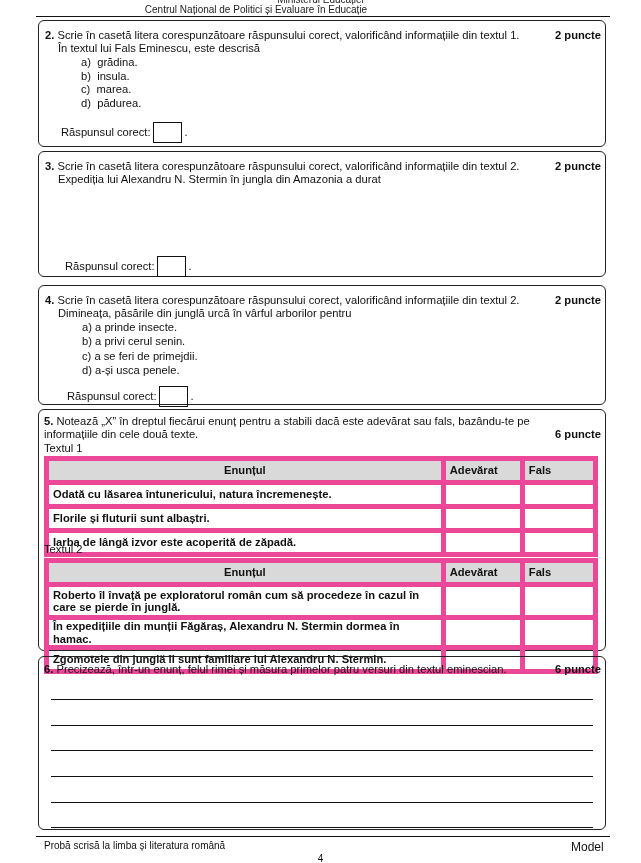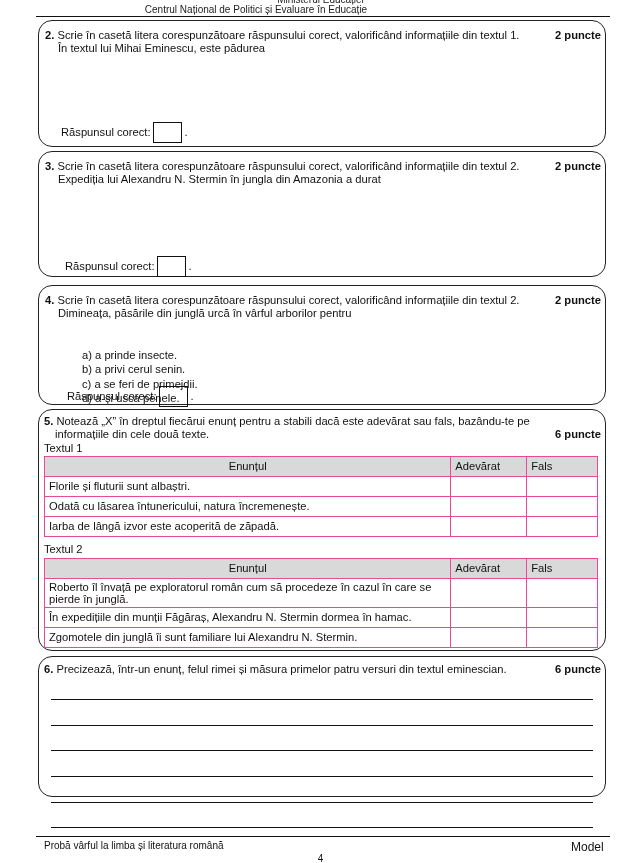--- a/index.html
+++ b/index.html
@@ -12,40 +12,40 @@
     font-size: 10px; color: #222;
   }
   .hdr {
     position: absolute; top: 4px; left: 0; width: 512px; text-align: center;
     font-size: 10px; color: #222;
   }
   .hdr-line { position: absolute; top: 16px; left: 36px; width: 574px; height: 0; border-top: 1.4px solid #111; }
 
   .box {
     position: absolute; left: 38px; width: 568px;
-    border: 1.3px solid #222; border-radius: 14px; box-sizing: border-box;
+    border: 1.3px solid #222; border-radius: 6px; box-sizing: border-box;
   }
   .qline { position: absolute; left: 6px; right: 6px; top: 8px; line-height: 13px; }
   .qnum { font-weight: bold; }
   .pts { position: absolute; right: 4px; top: 8px; font-weight: bold; }
   .stem { position: absolute; left: 19px; top: 21px; line-height: 13px; }
   .opts { position: absolute; left: 42px; top: 35px; line-height: 13.6px; }
   .opt { display: block; white-space: pre; }
   .ans { position: absolute; left: 22px; line-height: 13px; text-align: right; }
   .ans-box {
     display: inline-block; width: 29px; height: 21px; border: 1.1px solid #111;
     vertical-align: -7px; margin-left: 2px; margin-right: 3px; box-sizing: border-box;
   }
 
   table.tf {
     position: absolute; left: 5px; width: 554px; border-collapse: collapse;
     font-size: 11.2px;
   }
   table.tf td, table.tf th {
-    border: 1px solid #ec4899; padding: 0 4px; height: 19px; line-height: 12.5px; font-weight: normal;
+    border: 5px solid #ec4899; padding: 0 4px; height: 19px; line-height: 12.5px; font-weight: bold;
   }
   table.tf th { background: #d9d9d9; text-align: left; }
   table.tf .c1 { width: 399px; text-align: left; }
   table.tf th.c1 { text-align: center; }
   table.tf .c2 { width: 67px; }
   table.tf .c3 { width: 62px; }
   .tlabel { position: absolute; left: 5px; line-height: 13px; }
 
   .wline { position: absolute; left: 12px; right: 12px; height: 0; border-top: 1px solid #111; }
 
@@ -59,73 +59,79 @@
 
 <div>
   <div class="hdr-cut">Ministerul Educației</div>
   <div class="hdr">Centrul Național de Politici și Evaluare în Educație</div>
   <div class="hdr-line"></div>
 </div>
 
 <div class="box" style="top:20px;height:127px;">
   <div class="qline"><span class="qnum">2.</span> <span>Scrie în casetă litera corespunzătoare răspunsului corect, valorificând informațiile din textul 1.</span></div>
   <div class="pts">2 puncte</div>
-  <div class="stem">În textul lui Mihai Eminescu, este pădurea</div>
+  <div class="stem">În textul lui Fals Eminescu, este descrisă</div>
+  <div class="opts">
+    <span class="opt">a)  grădina.</span>
+    <span class="opt">b)  insula.</span>
+    <span class="opt">c)  marea.</span>
+    <span class="opt">d)  pădurea.</span>
+  </div>
   <div class="ans" style="top:101px;">
     <span>Răspunsul corect:</span><span class="ans-box"></span>.
   </div>
 </div>
 
 <div class="box" style="top:151px;height:126px;">
   <div class="qline"><span class="qnum">3.</span> <span>Scrie în casetă litera corespunzătoare răspunsului corect, valorificând informațiile din textul 2.</span></div>
   <div class="pts">2 puncte</div>
   <div class="stem">Expediția lui Alexandru N. Stermin în jungla din Amazonia a durat</div>
   <div class="ans" style="top:104px;left:26px;">
     <span>Răspunsul corect:</span><span class="ans-box"></span>.
   </div>
 </div>
 
 <div class="box" style="top:285px;height:120px;">
   <div class="qline"><span class="qnum">4.</span> <span>Scrie în casetă litera corespunzătoare răspunsului corect, valorificând informațiile din textul 2.</span></div>
   <div class="pts">2 puncte</div>
   <div class="stem">Dimineața, păsările din junglă urcă în vârful arborilor pentru</div>
-  <div class="opts" style="left:43px;top:34px;line-height:14.3px;margin-top:28px;">
+  <div class="opts" style="left:43px;top:34px;line-height:14.3px;">
     <span class="opt">a) a prinde insecte.</span>
     <span class="opt">b) a privi cerul senin.</span>
     <span class="opt">c) a se feri de primejdii.</span>
     <span class="opt">d) a-și usca penele.</span>
   </div>
   <div class="ans" style="top:100px;left:28px;">
     <span>Răspunsul corect:</span><span class="ans-box"></span>.
   </div>
 </div>
 
 <div class="box" style="top:409px;height:242px;">
   <div style="position:absolute;left:5px;right:5px;top:5px;line-height:13px;text-align:justify;">
     <span class="qnum">5.</span>
     <span>Notează „X” în dreptul fiecărui enunț pentru a stabili dacă este adevărat sau fals, bazându-te pe</span>
   </div>
-  <div style="position:absolute;left:16px;top:18px;line-height:13px;text-align:center;">informațiile din cele două texte.</div>
+  <div style="position:absolute;left:5px;top:18px;line-height:13px;text-align:center;">informațiile din cele două texte.</div>
   <div class="pts" style="top:18px;">6 puncte</div>
 
   <div class="tlabel" style="top:32px;text-align:center;">Textul 1</div>
   <table class="tf" style="top:46px;">
     <tbody>
         <tr>
       <th class="c1">Enunțul</th>
       <th class="c2">Adevărat</th>
       <th class="c3">Fals</th>
     </tr>
     <tr>
-      <td class="c1">Florile și fluturii sunt albaștri.</td>
+      <td class="c1">Odată cu lăsarea întunericului, natura încremenește.</td>
       <td class="c2"></td>
       <td class="c3"></td>
     </tr>
     <tr>
-      <td class="c1">Odată cu lăsarea întunericului, natura încremenește.</td>
+      <td class="c1">Florile și fluturii sunt albaștri.</td>
       <td class="c2"></td>
       <td class="c3"></td>
     </tr>
     <tr>
       <td class="c1">Iarba de lângă izvor este acoperită de zăpadă.</td>
       <td class="c2"></td>
       <td class="c3"></td>
     </tr>
   </tbody>
     </table>
@@ -150,30 +156,30 @@
     </tr>
     <tr>
       <td class="c1">Zgomotele din junglă îi sunt familiare lui Alexandru N. Stermin.</td>
       <td class="c2"></td>
       <td class="c3"></td>
     </tr>
   </tbody>
     </table>
 </div>
 
-<div class="box" style="top:656px;height:141px;">
+<div class="box" style="top:656px;height:174px;">
   <div class="qline" style="top:6px;left:5px;"><span class="qnum">6.</span> <span>Precizează, într-un enunț, felul rimei și măsura primelor patru versuri din textul eminescian.</span></div>
   <div class="pts" style="top:6px;">6 puncte</div>
   <div style="position:absolute;left:12px;right:12px;top:28px;bottom:0;"></div>
   <div class="wline" style="top:42px;"></div>
   <div class="wline" style="top:68px;"></div>
   <div class="wline" style="top:93px;"></div>
   <div class="wline" style="top:119px;"></div>
   <div class="wline" style="top:145px;"></div>
   <div class="wline" style="top:170px;"></div>
 </div>
 
 <div>
   <div class="ftr-line"></div>
-  <div class="ftr-left">Probă vârful la limba și literatura română</div>
+  <div class="ftr-left">Probă scrisă la limba și literatura română</div>
   <div class="ftr-right">Model</div>
   <div class="pagenum">4</div>
 </div>
 
 </body></html>

